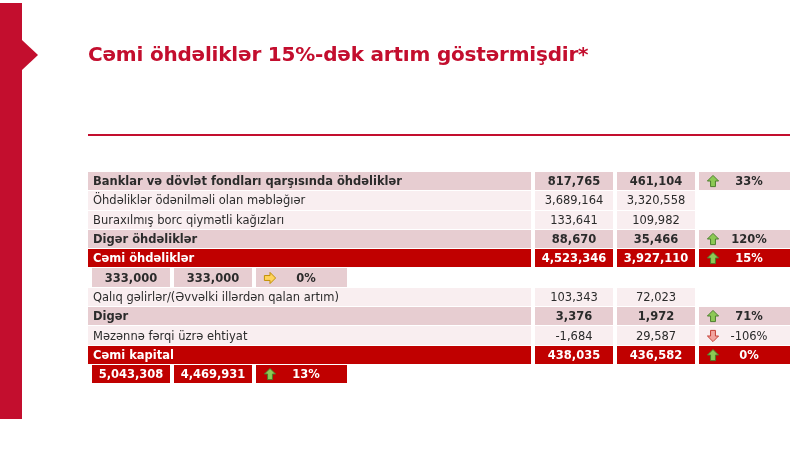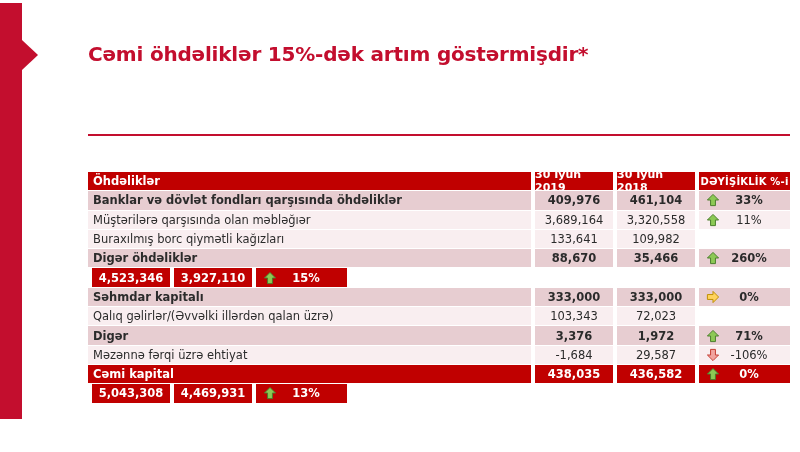--- a/index.html
+++ b/index.html
@@ -50,107 +50,91 @@
 
 <div class="slide">
   <div class="side-band"></div>
   <div class="side-band-arrow"></div>
 
   <div class="title">Cəmi öhdəliklər 15%-dək artım göstərmişdir*</div>
   <div class="rule"></div>
 
   <div class="tbl">
 
-    <div class="row header">
-      <div class="cell label">Öhdəliklər</div>
-      <div class="cell num">30 İyun 2019</div>
-      <div class="cell num">30 İyun 2018</div>
-      <div class="cell change">
-          <span class="pct">DƏYİŞİKLİK %-i</span>
-        </div>
-    </div>
 
     <div class="row pink">
       <div class="cell label">Banklar və dövlət fondları qarşısında öhdəliklər</div>
-      <div class="cell num">409,976</div>
+      <div class="cell num">817,765</div>
       <div class="cell num">461,104</div>
       <div class="cell change">
           <span class="arrow up">
             <svg viewBox="0 0 20 20">
               <path d="M10 2 L18 10 L13.5 10 L13.5 18 L6.5 18 L6.5 10 L2 10 Z" stroke-width="1.4" stroke-linejoin="round"></path>
             </svg>
           </span>
           <span class="pct">33%</span>
         </div>
     </div>
 
     <div class="row light">
-      <div class="cell label">Müştərilərə qarşısında olan məbləğıər</div>
+      <div class="cell label">Öhdəliklər ödənilməli olan məbləğıər</div>
       <div class="cell num">3,689,164</div>
       <div class="cell num">3,320,558</div>
-      <div class="cell change">
-          <span class="arrow up">
-            <svg viewBox="0 0 20 20">
-              <path d="M10 2 L18 10 L13.5 10 L13.5 18 L6.5 18 L6.5 10 L2 10 Z" stroke-width="1.4" stroke-linejoin="round"></path>
-            </svg>
-          </span>
-          <span class="pct">11%</span>
-        </div>
     </div>
 
     <div class="row light">
       <div class="cell label">Buraxılmış borc qiymətli kağızları</div>
       <div class="cell num">133,641</div>
       <div class="cell num">109,982</div>
     </div>
 
     <div class="row pink">
       <div class="cell label">Digər öhdəliklər</div>
       <div class="cell num">88,670</div>
       <div class="cell num">35,466</div>
       <div class="cell change">
           <span class="arrow up">
             <svg viewBox="0 0 20 20">
               <path d="M10 2 L18 10 L13.5 10 L13.5 18 L6.5 18 L6.5 10 L2 10 Z" stroke-width="1.4" stroke-linejoin="round"></path>
             </svg>
           </span>
-          <span class="pct">260%</span>
+          <span class="pct">120%</span>
         </div>
     </div>
 
     <div class="row total">
+      <div class="cell label">Cəmi öhdəliklər</div>
       <div class="cell num">4,523,346</div>
       <div class="cell num">3,927,110</div>
       <div class="cell change">
           <span class="arrow up">
             <svg viewBox="0 0 20 20">
               <path d="M10 2 L18 10 L13.5 10 L13.5 18 L6.5 18 L6.5 10 L2 10 Z" stroke-width="1.4" stroke-linejoin="round"></path>
             </svg>
           </span>
           <span class="pct">15%</span>
         </div>
     </div>
 
 
     <div class="row pink">
-      <div class="cell label">Səhmdar kapitalı</div>
       <div class="cell num">333,000</div>
       <div class="cell num">333,000</div>
       <div class="cell change">
           <span class="arrow right">
             <svg viewBox="0 0 20 20">
               <path d="M10 2 L18 10 L13.5 10 L13.5 18 L6.5 18 L6.5 10 L2 10 Z" stroke-width="1.4" stroke-linejoin="round"></path>
             </svg>
           </span>
           <span class="pct">0%</span>
         </div>
     </div>
 
     <div class="row light">
-      <div class="cell label">Qalıq gəlirlər/(Əvvəlki illərdən qalan üzrə)</div>
+      <div class="cell label">Qalıq gəlirlər/(Əvvəlki illərdən qalan artım)</div>
       <div class="cell num">103,343</div>
       <div class="cell num">72,023</div>
     </div>
 
     <div class="row pink">
       <div class="cell label">Digər</div>
       <div class="cell num">3,376</div>
       <div class="cell num">1,972</div>
       <div class="cell change">
           <span class="arrow up">

